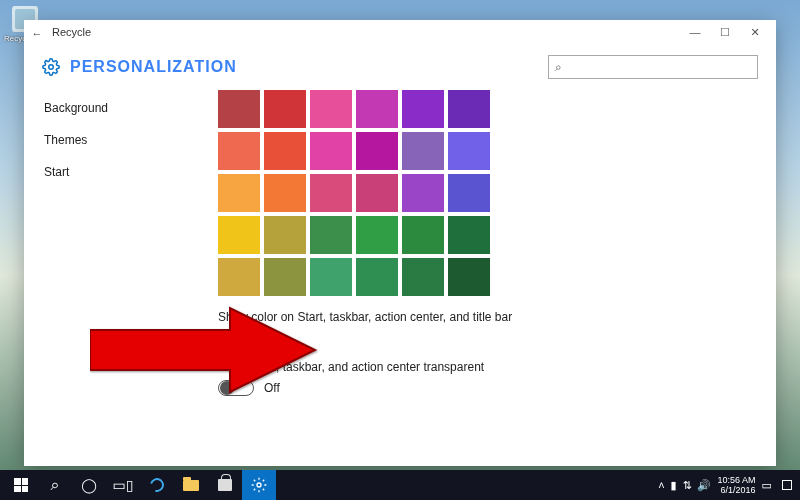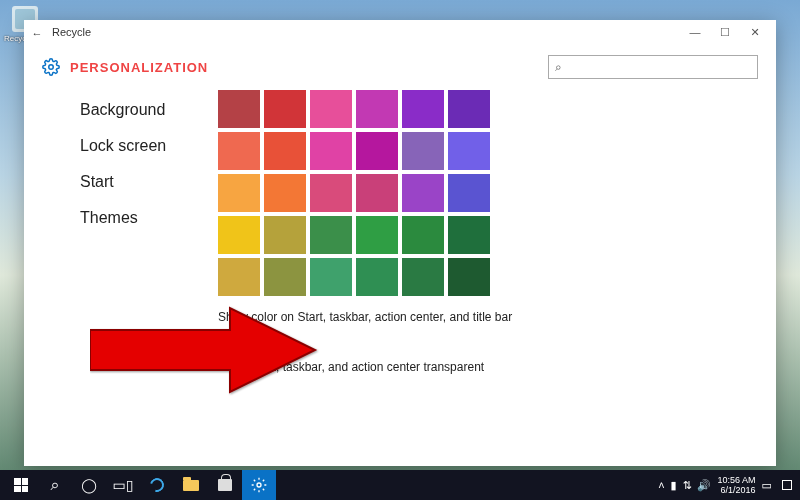--- a/index.html
+++ b/index.html
@@ -21,29 +21,29 @@
   }
   .titlebar { height: 24px; display: flex; align-items: center; padding: 0 6px; font-size: 11px; color: #333; }
   .titlebar .back { width:14px; text-align:center; cursor:pointer; }
   .titlebar .title { margin-left: 8px; }
   .titlebar .spacer { flex: 1; }
   .titlebar .winbtn { width: 30px; text-align: center; font-size: 11px; color:#555; cursor:pointer; }
 
   .header { height: 46px; display:flex; align-items:center; padding: 0 18px; }
   .header .gear { width:18px; height:18px; margin-right:10px; display:flex; align-items:center; justify-content:center; }
   .header .gear svg { stroke:#0a72c6; }
-  .header h1 { font-size: 13px; letter-spacing: 1px; font-weight: 600; color:#ef4444; }
+  .header h1 { font-size: 16px; letter-spacing: 1px; font-weight: 600; color:#3b82f6; }
   .header .spacer { flex:1; }
   .search { width: 210px; height: 24px; border:1px solid #aaa; display:flex; align-items:center; padding:0 6px; }
   .search input { border:none; outline:none; font-size:11px; flex:1; background:transparent; }
   .search .sicon { color:#666; font-size:12px; }
 
   .body { flex:1; display:flex; overflow:hidden; }
   .sidebar { width: 180px; border-right: 0; padding-top: 2px; }
-  .nav-item { font-size: 16px; color:#222; padding: 9px 20px; cursor:pointer;margin-left:36px; }
+  .nav-item { font-size: 12px; color:#222; padding: 9px 20px; cursor:pointer; }
   .nav-item.active { background:#e6e6e6; }
 
   .content { flex:1; padding: 0 14px 10px 14px; overflow:hidden; position:relative; }
   .swatches { display:grid; grid-template-columns: repeat(6, 42px); grid-auto-rows: 38px; gap: 4px; margin-top: 0; }
   .swatch { width:42px; height:38px; cursor:pointer; }
   .opt-label { font-size: 12px; color:#222; margin-top: 14px; }
   .toggle-row { display:flex; align-items:center; margin-top:6px; }
   .toggle { width:36px; height:16px; border-radius:8px; position:relative; cursor:pointer; }
   .toggle .knob { position:absolute; width:14px; height:14px; border-radius:50%; top:1px; }
   .toggle.on { background:#0a72c6; }
@@ -101,23 +101,22 @@
     <h1>PERSONALIZATION</h1>
     <div class="spacer"></div>
     <div class="search">
       <span class="sicon">⌕</span>
     </div>
   </div>
 
   <div class="body">
     <div class="sidebar">
       <div class="nav-item">Background</div>
-      <div class="nav-item">Lock screen</div>
+      <div class="nav-item">Themes</div>
       <div class="nav-item">Start</div>
-      <div class="nav-item">Themes</div>
     </div>
 
     <div class="content">
       <div class="swatches" id="swatch-grid">
           <div class="swatch" style="background: rgb(180, 65, 70);"></div>
           <div class="swatch" style="background: rgb(209, 52, 56);"></div>
           <div class="swatch" style="background: rgb(231, 79, 154);"></div>
           <div class="swatch" style="background: rgb(194, 57, 179);"></div>
           <div class="swatch" style="background: rgb(138, 44, 200);"></div>
           <div class="swatch" style="background: rgb(107, 43, 181);"></div>
@@ -149,20 +148,26 @@
 
       <div class="opt-label">Show color on Start, taskbar, action center, and title bar</div>
       <div class="toggle-row">
         <div class="toggle on">
             <div class="knob"></div>
           </div>
         <div class="toggle-text">On</div>
       </div>
 
       <div class="opt-label">Make Start, taskbar, and action center transparent</div>
+      <div class="toggle-row">
+        <div class="toggle off">
+            <div class="knob"></div>
+          </div>
+        <div class="toggle-text">Off</div>
+      </div>
 
     </div>
   </div>
 </div>
 
 <svg class="arrow" style="left:90px; top:300px;" width="230" height="110">
   <defs>
       <filter id="ds">
         <feDropShadow dx="1" dy="1" stdDeviation="1" flood-opacity=".4"></feDropShadow>
       </filter>

